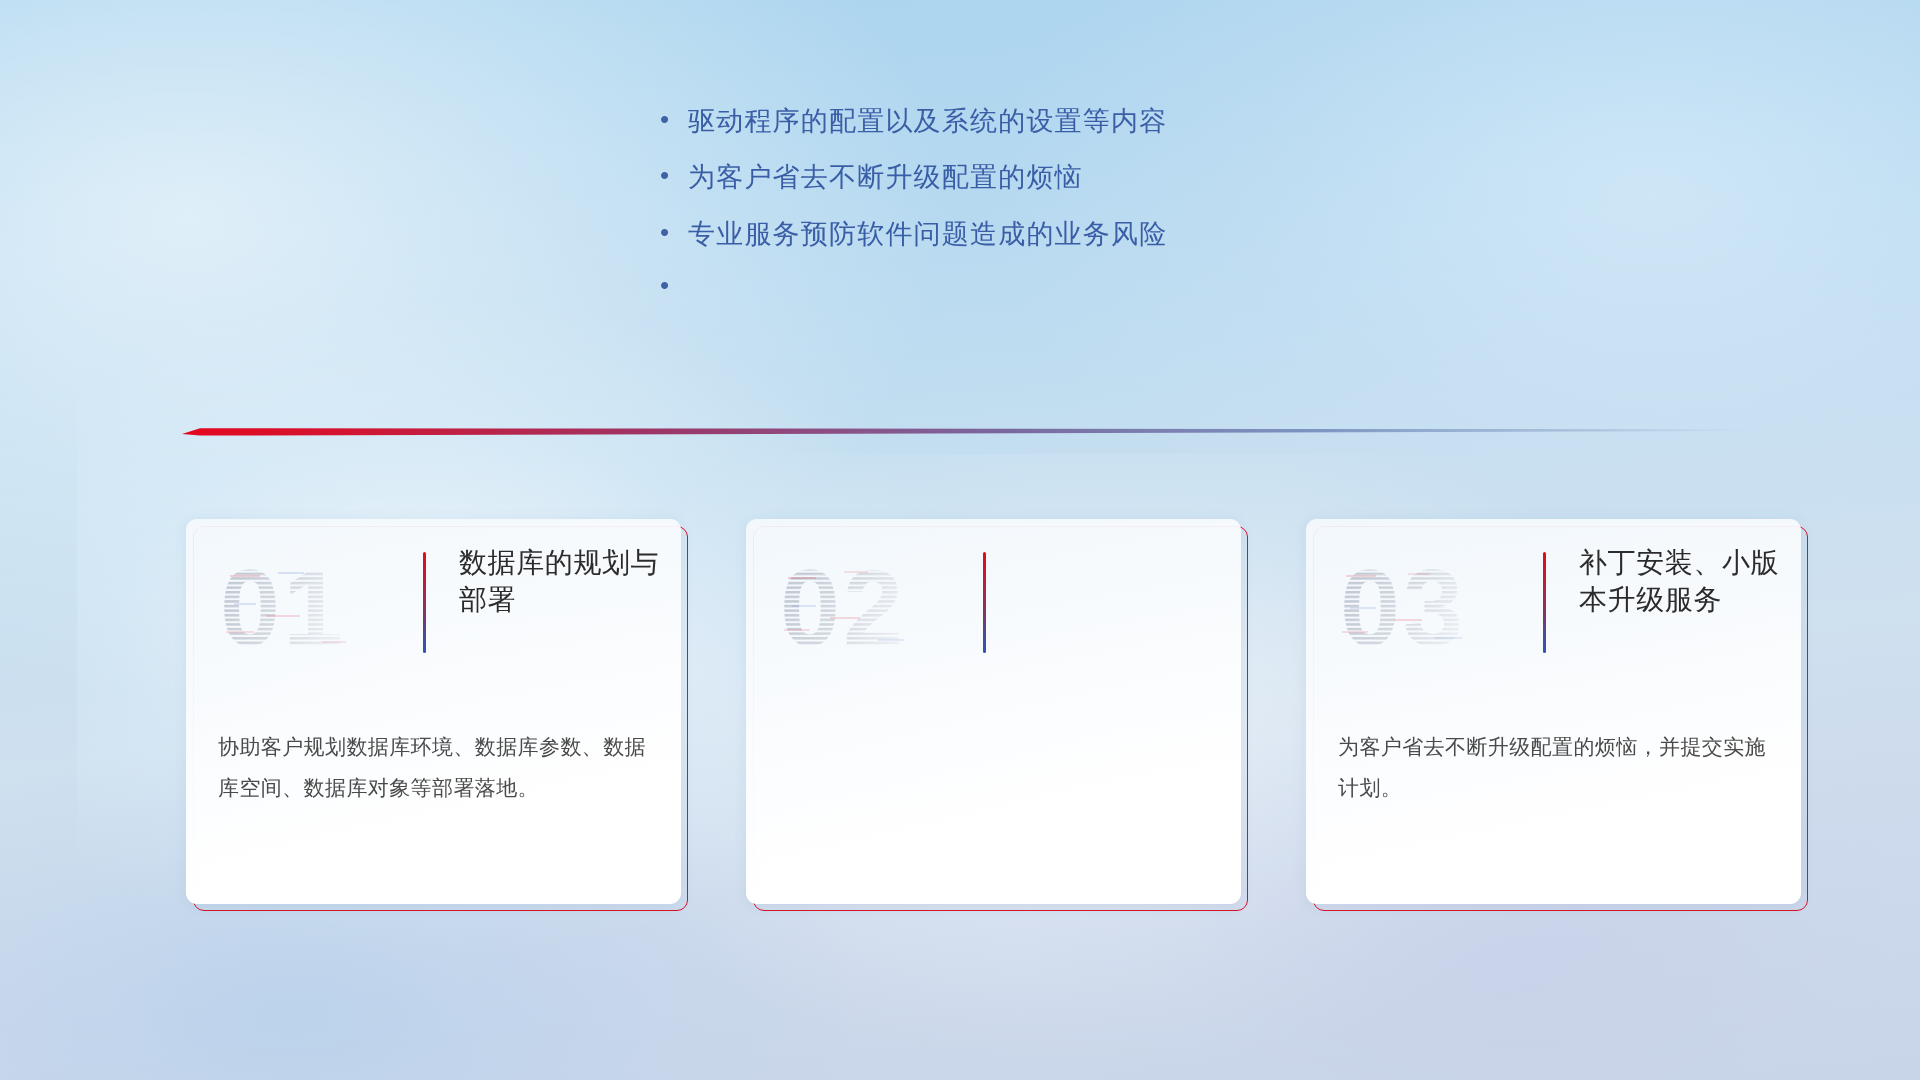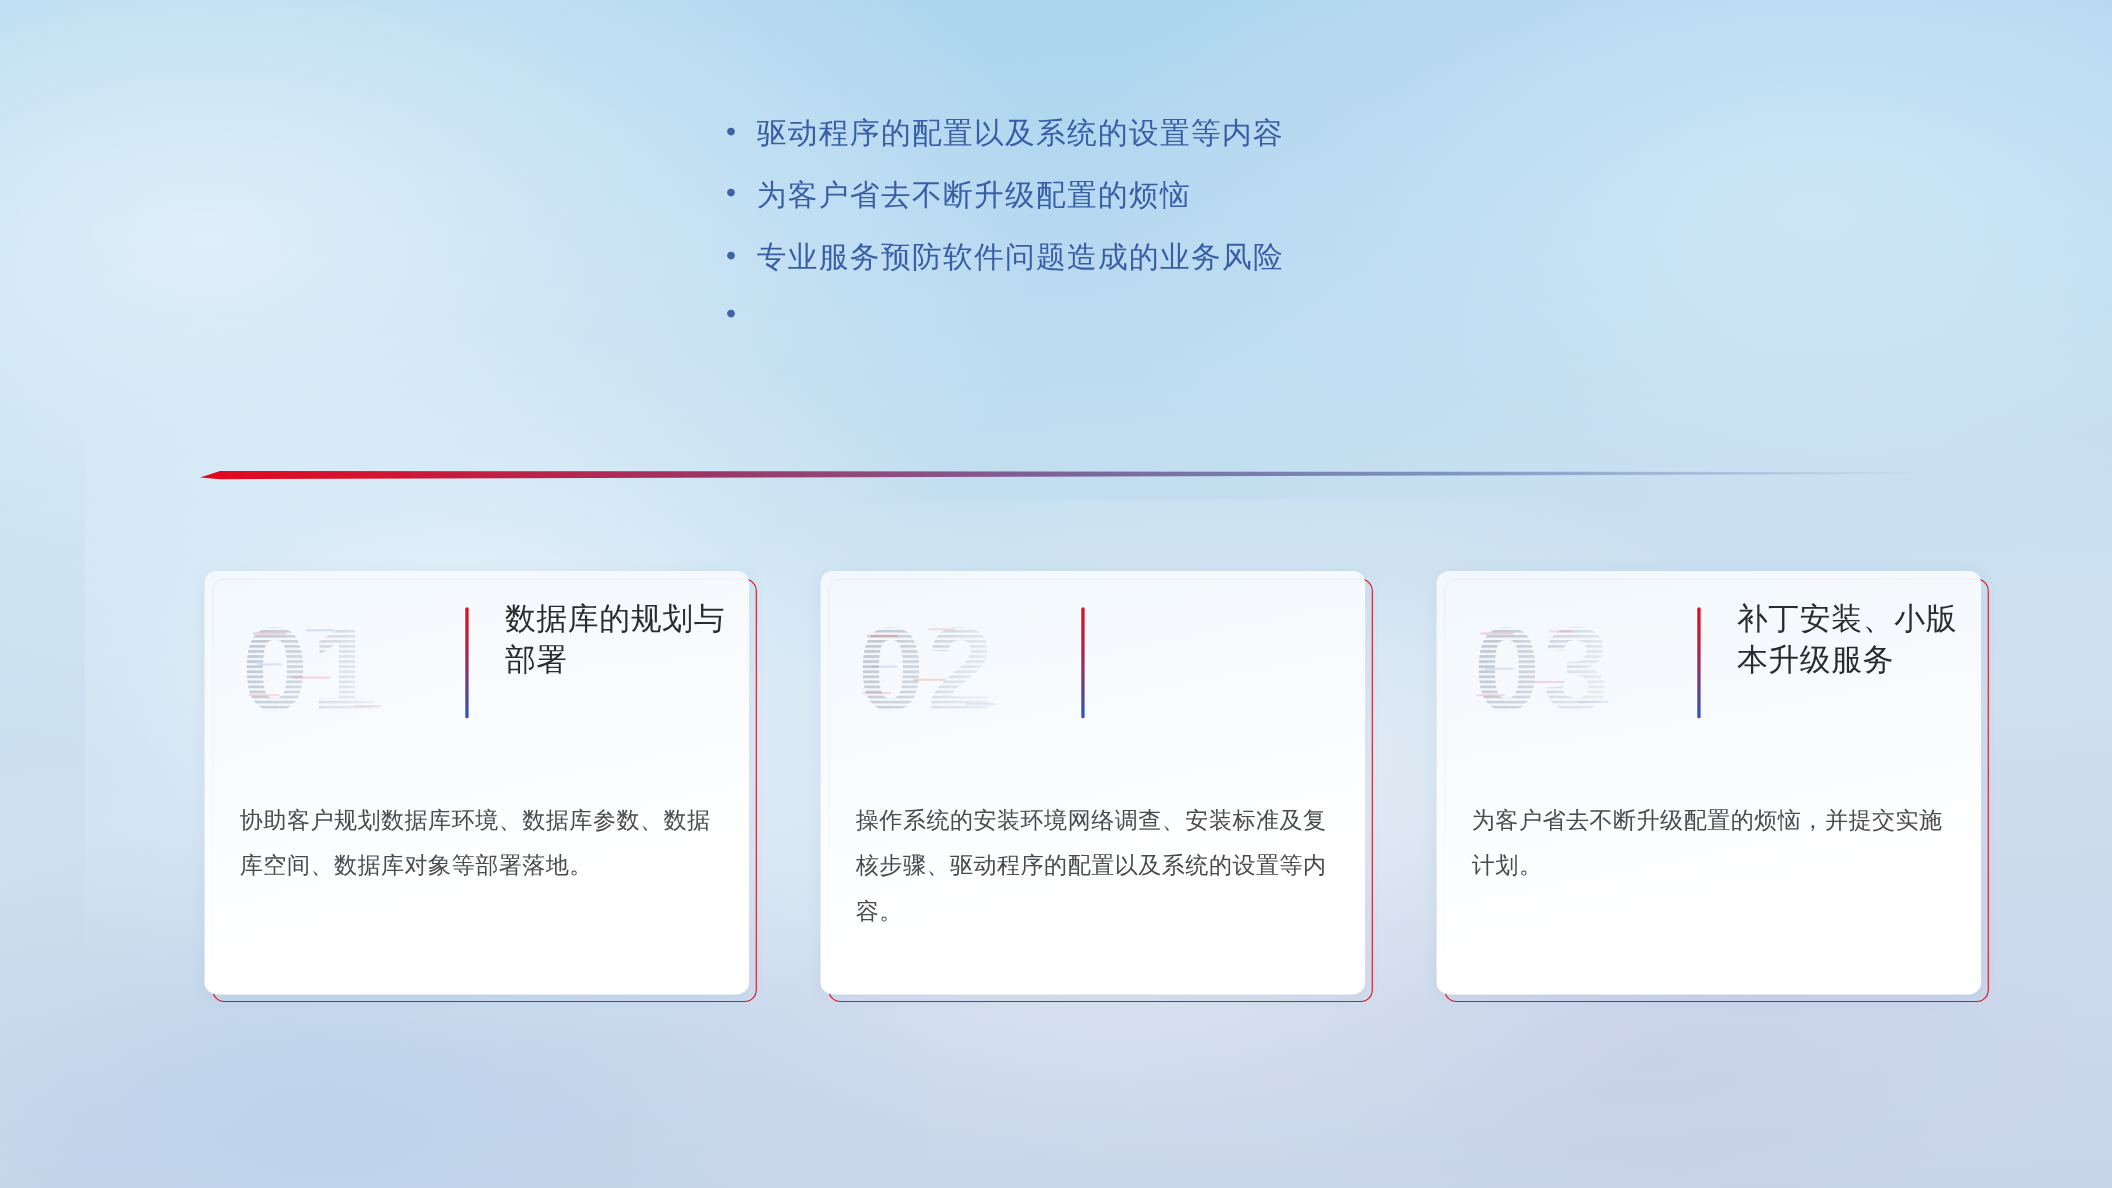--- a/index.html
+++ b/index.html
@@ -225,21 +225,20 @@
               <rect x="66" y="26" width="24" height="2" fill="#e07d8c" opacity=".45"></rect>
               <rect x="14" y="60" width="24" height="2" fill="#6f8fd0" opacity=".45"></rect>
               <rect x="52" y="72" width="30" height="2" fill="#e05566" opacity=".45"></rect>
               <rect x="6" y="84" width="26" height="2" fill="#e05566" opacity=".4"></rect>
               <rect x="100" y="94" width="26" height="2" fill="#6f8fd0" opacity=".35"></rect>
             </g>
           </svg>
         </div>
         <div class="card-bar"></div>
       </div>
-      <div class="card-body">操作系统的安装环境网络调查、安装标准及复核步骤、驱动程序的配置以及系统的设置等内容。</div>
     </div>
   </div>
 
   <div class="card-wrap">
     <div class="card-accent"></div>
     <div class="card">
       <div class="card-head">
         <div class="card-num">
           <svg width="160" height="118" viewBox="0 0 160 118" aria-hidden="true">
             <defs>

